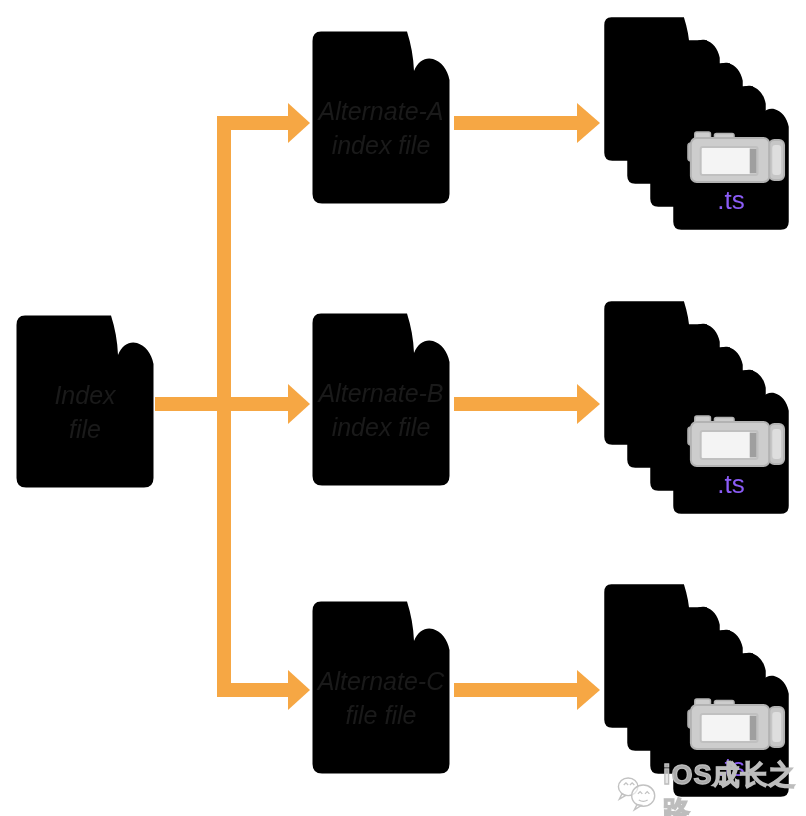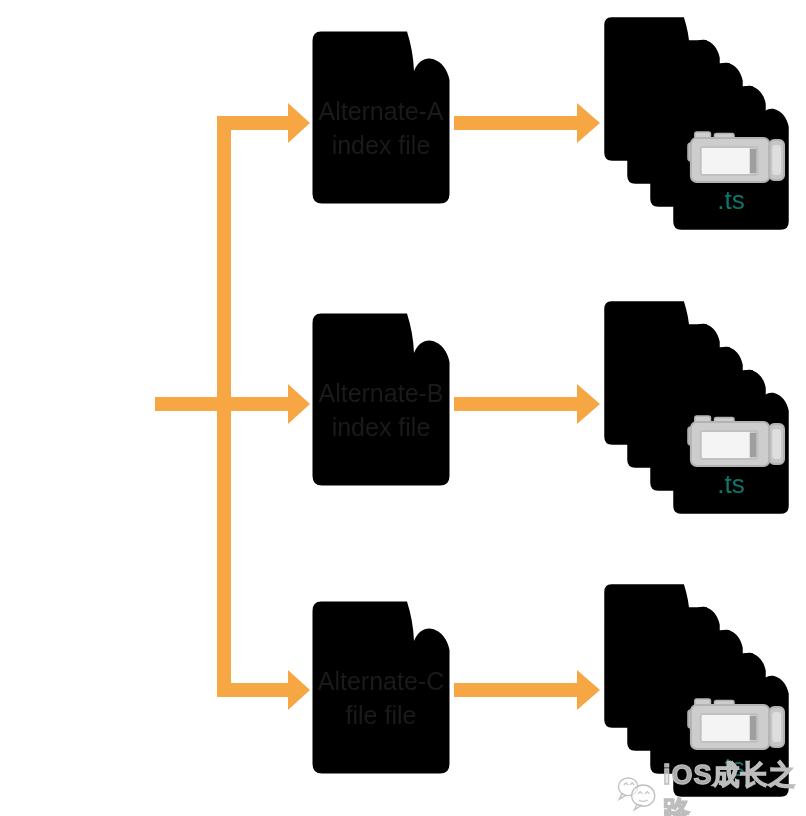--- a/index.html
+++ b/index.html
@@ -13,39 +13,39 @@
   }
 
   
   .arrows { position: absolute; left: 0; top: 0; z-index: 1; }
   .arrows .shaft { fill: none; stroke: #F6A744; stroke-width: 14; stroke-linejoin: miter; }
   .arrows .head  { fill: #F6A744; stroke: none; }
 
   
   .doc { position: absolute; z-index: 2; }
   .doc > svg.docsvg { position: absolute; left: 0; top: 0; display: block; }
-  .doc-big   { width: 140px; height: 175px; }
+  .doc-big   { width: 140px; height: 175px; font-style: italic; }
   .doc-small { width: 118px; height: 146px; }
 
   .doc-label {
     position: absolute; left: 0; top: 10px; width: 100%; height: 100%;
     display: flex; align-items: center; justify-content: center;
     text-align: center;
     white-space: pre-line;
     font-size: 25px; line-height: 34px; color: #1A1A1A;
   }
 
   
   .stack { position: absolute; width: 187px; height: 215px; z-index: 2; }
   .stack .doc { position: absolute; }
 
   .camera-wrap { position: absolute; left: 13px; top: 46px; width: 102px; height: 52px; }
   .ts-label {
     position: absolute; left: 0; top: 100px; width: 100%;
-    text-align: center; font-size: 26px; color: #0f766e;
+    text-align: center; font-size: 26px; color: #8b5cf6;
   }
 
   
   .watermark {
     position: absolute; left: 614px; top: 757px; z-index: 5;
     display: flex; align-items: center; gap: 3px;
   }
   .watermark-text {
     font-size: 27px; font-weight: bold; letter-spacing: 1px;
     color: rgba(255,255,255,0.4);
@@ -96,20 +96,27 @@
     <path class="shaft" d="M 454,404 H 577"></path>
     <path class="shaft" d="M 454,690 H 577"></path>
     <polygon class="head" points="288,103 310,123 288,143"></polygon>
     <polygon class="head" points="288,384 310,404 288,424"></polygon>
     <polygon class="head" points="288,670 310,690 288,710"></polygon>
     <polygon class="head" points="577,103 600,123 577,143"></polygon>
     <polygon class="head" points="577,384 600,404 577,424"></polygon>
     <polygon class="head" points="577,670 600,690 577,710"></polygon>
   </svg>
 
+  <div class="doc doc-big" style="left:15px; top:314px;">
+    <svg class="docsvg" width="140" height="175">
+        <use href="#doc-shape"></use>
+      </svg>
+    <div class="doc-label">Index
+file</div>
+  </div>
 
   <div class="doc doc-big" style="left:311px; top:30px;">
     <svg class="docsvg" width="140" height="175">
         <use href="#doc-shape"></use>
       </svg>
     <div class="doc-label">Alternate-A
 index file</div>
   </div>
 
   <div class="doc doc-big" style="left:311px; top:312px;">

